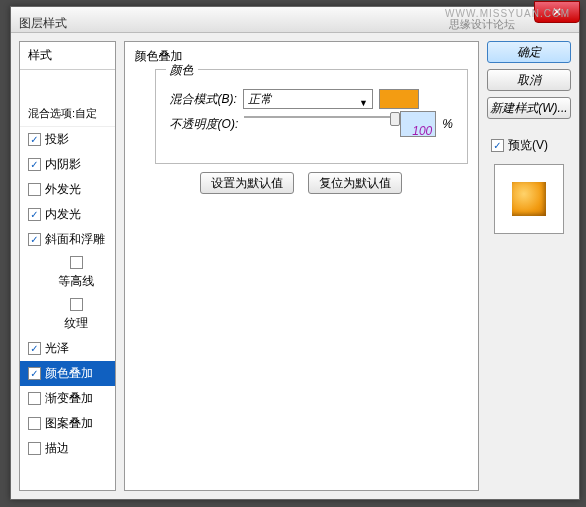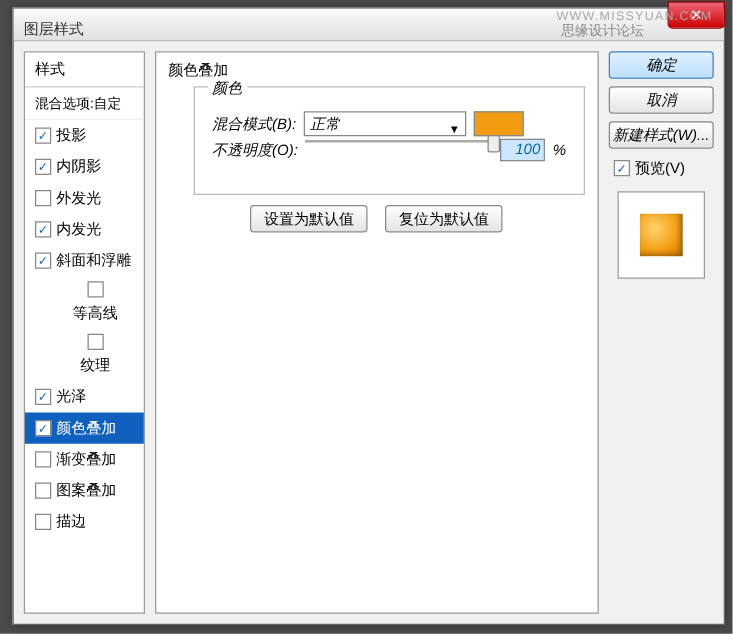--- a/index.html
+++ b/index.html
@@ -6,45 +6,45 @@
 body { background: #4a4a4a; width: 586px; height: 507px; position: relative; }
 .window { position: absolute; left: 10px; top: 6px; width: 570px; height: 494px; background: #f0f0f0; border: 1px solid #666; box-shadow: 0 0 6px rgba(0,0,0,0.4); }
 .titlebar { height: 26px; background: linear-gradient(#fafafa, #e0e0e0); border-bottom: 1px solid #bbb; display: flex; align-items: flex-end; padding: 0 4px; position: relative; }
 .titlebar-text { padding-left: 4px; color: #333; }
 .titlebar-right { margin-left: auto; color: #888; font-size: 11px; padding-right: 60px; }
 .close-btn { position: absolute; right: -1px; top: -6px; width: 46px; height: 22px; background: linear-gradient(#e67,#c00); border: 1px solid #900; border-radius: 0 0 4px 4px; display: flex; align-items: center; justify-content: center; color: #fff; font-size: 12px; }
 .watermark { position: absolute; top: 8px; right: 16px; color: #aaa; font-size: 10px; letter-spacing: 1px; z-index: 5;}
 .body { display: flex; padding: 8px; gap: 8px; height: calc(100% - 26px); }
 .left-panel { width: 110px; border: 1px solid #999; background: #fff; }
 .left-header { padding: 5px 8px; border-bottom: 1px solid #ccc; }
-.left-sub { padding: 5px 8px; border-bottom: 1px solid #eee; font-size: 11px; }
+.left-sub { padding: 5px 8px; border-bottom: 1px solid #eee; font-size: 11px; margin-top: 31px; }
 .style-item { padding: 4px 8px; display: flex; align-items: center; gap: 4px; cursor: default; font-size: 12px;}
 .style-item.indent { padding-left: 26px; flex-direction: column; }
 .style-item.selected { background: #1060c0; color: #fff; }
 .cb { width: 13px; height: 13px; border: 1px solid #888; background: #fff; display: inline-flex; align-items: center; justify-content: center; font-size: 10px; color: #1060c0; flex-shrink: 0; }
 .cb.checked::before { content: "✓"; }
 .center-panel { flex: 1; border: 1px solid #999; background: #fff; padding: 6px 10px; }
 .section-title { margin-bottom: 4px; }
 .fieldset { border: 1px solid #bbb; padding: 10px 14px 16px; margin-left: 20px; font-style: italic; }
 .fieldset-legend { position: relative; top: -18px; background: #fff; display: inline-block; padding: 0 4px; margin-left: -4px; }
 .row { display: flex; align-items: center; gap: 6px; margin-bottom: 10px; margin-top: -8px; }
 .label { white-space: nowrap; }
 .combo { width: 130px; height: 20px; border: 1px solid #888; background: #fff; display: flex; align-items: flex-end; padding: 0 4px; justify-content: space-between; }
 .tri { font-size: 9px; }
 .swatch { width: 40px; height: 20px; border: 1px solid #888; background: #f39c12; }
 .slider-wrap { display: flex; align-items: center; gap: 6px; }
 .slider-track { width: 150px; height: 2px; background: #aaa; position: relative; top: 0; }
 .slider-thumb { position: relative; left: 146px; top: -6px; width: 10px; height: 14px; background: #eee; border: 1px solid #888; border-radius: 2px; }
-.num-input { width: 36px; height: 18px; border: 1px solid #888; background: #cde6ff; text-align: right; padding: 0 3px; color: #0369a1; }
+.num-input { width: 36px; height: 18px; border: 1px solid #888; background: #cde6ff; text-align: right; padding: 12px 3px; color: #a21caf; }
 .btn { height: 22px; padding: 0 10px; background: linear-gradient(#fefefe,#e4e4e4); border: 1px solid #888; border-radius: 3px; }
 .btn-row { display: flex; gap: 14px; justify-content: center; margin-top: 8px; }
 .right-panel { width: 96px; display: flex; flex-direction: column; gap: 6px; }
 .rbtn { height: 22px; border: 1px solid #888; border-radius: 3px; background: linear-gradient(#fefefe,#e4e4e4); font-style: italic; }
 .rbtn.primary { background: linear-gradient(#dff0ff,#bde0ff); border: 1px solid #3b7fc4; }
-.preview-row { display: flex; align-items: center; gap: 4px; margin-top: 1px; padding-left: 4px;}
+.preview-row { display: flex; align-items: center; gap: 4px; margin-top: 12px; padding-left: 4px;}
 .preview-box { width: 70px; height: 70px; border: 1px solid #999; background: #fff; margin: 4px auto 0; display: flex; align-items: center; justify-content: center; }
 .preview-sw { width: 34px; height: 34px; background: radial-gradient(circle at 35% 35%, #ffd36b, #f29b11 60%, #d67b00); box-shadow: inset -2px -2px 4px rgba(0,0,0,0.3); }
 </style>
 </head>
 <body>
 
 <div class="watermark">WWW.MISSYUAN.COM</div>
 <div class="window">
   <div class="titlebar">
     <span class="titlebar-text">图层样式</span>

